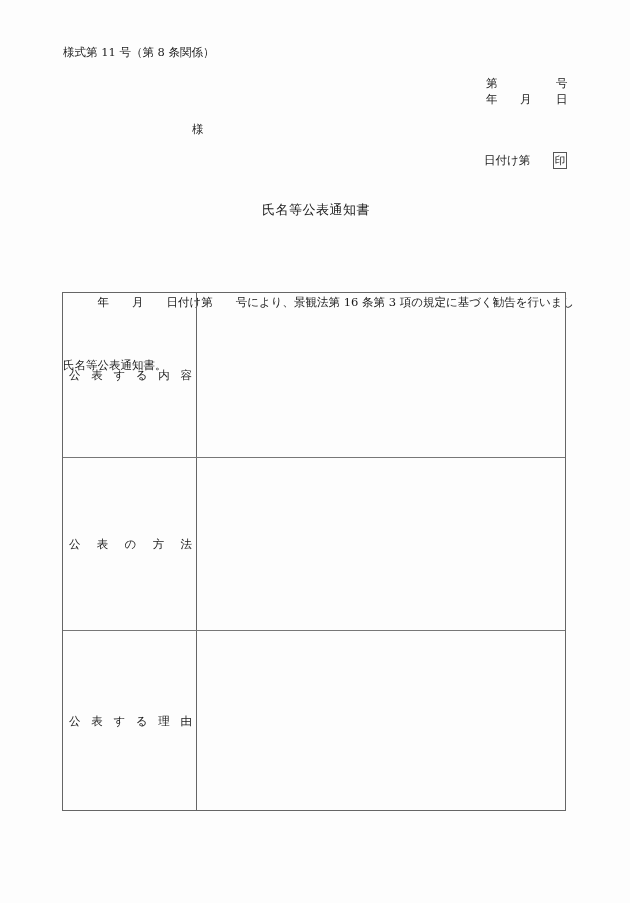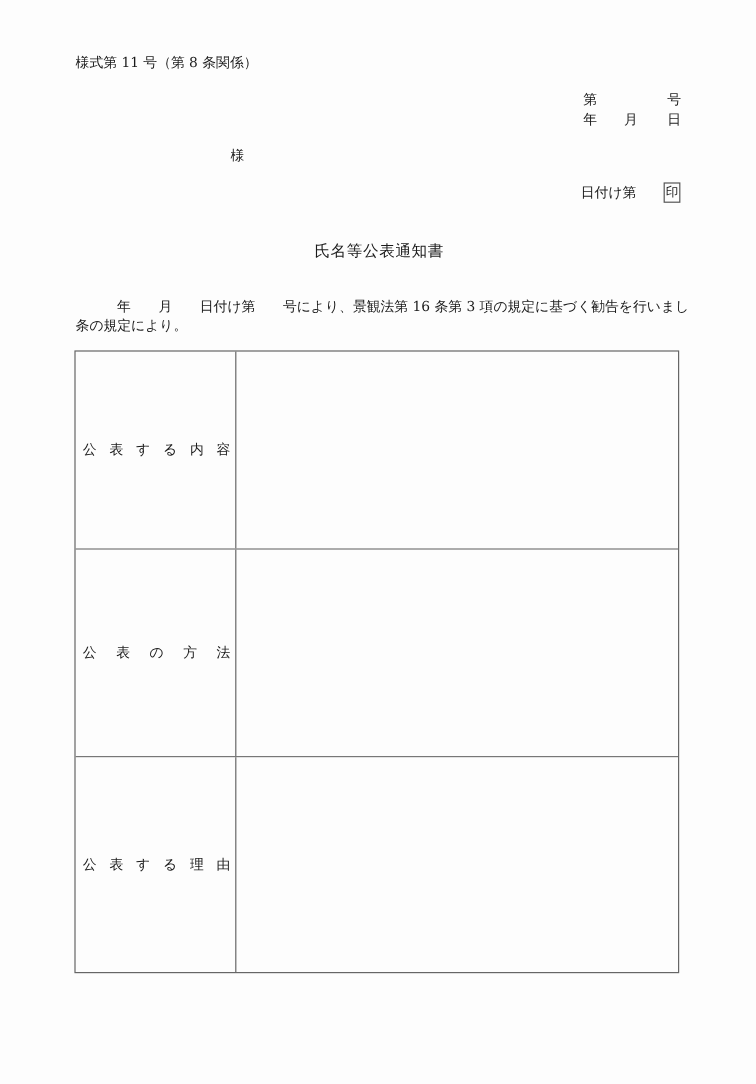--- a/index.html
+++ b/index.html
@@ -45,21 +45,21 @@
       letter-spacing: 0.5px;
     }
 
     #body-para {
       position: absolute;
       left: 63px; top: 247px;
       width: 505px;
       font-size: 11.5px;
       line-height: 16px;
     }
-    #body-para .line { display: block; white-space: pre; }
+    #body-para .line { display: block; white-space: pre; margin-top: 47px; }
 
     #publication-table {
       position: absolute;
       left: 62px; top: 292px;
       width: 504px; height: 519px;
       border: 1px solid #666;
       box-sizing: border-box;
     }
     .trow {
       position: absolute;
@@ -105,21 +105,21 @@
 
 <div class="abs" id="addressee-sama">様</div>
 
 <div class="abs" id="issuer-title">日付け第</div>
 <div class="abs" id="seal-box">印</div>
 
 <div class="abs" id="doc-title">氏名等公表通知書</div>
 
 <div id="body-para">
   <span class="line">　　　年　　月　　日付け第　　号により、景観法第 16 条第 3 項の規定に基づく勧告を行いまし</span>
-  <span class="line">条の規定により。</span>
+  <span class="line">氏名等公表通知書。</span>
 </div>
 
 <div id="publication-table">
   <div class="trow" id="row-content">
     <div class="label-cell">
       <div class="label-text">
         <span>公</span>
         <span>表</span>
         <span>す</span>
         <span>る</span>

